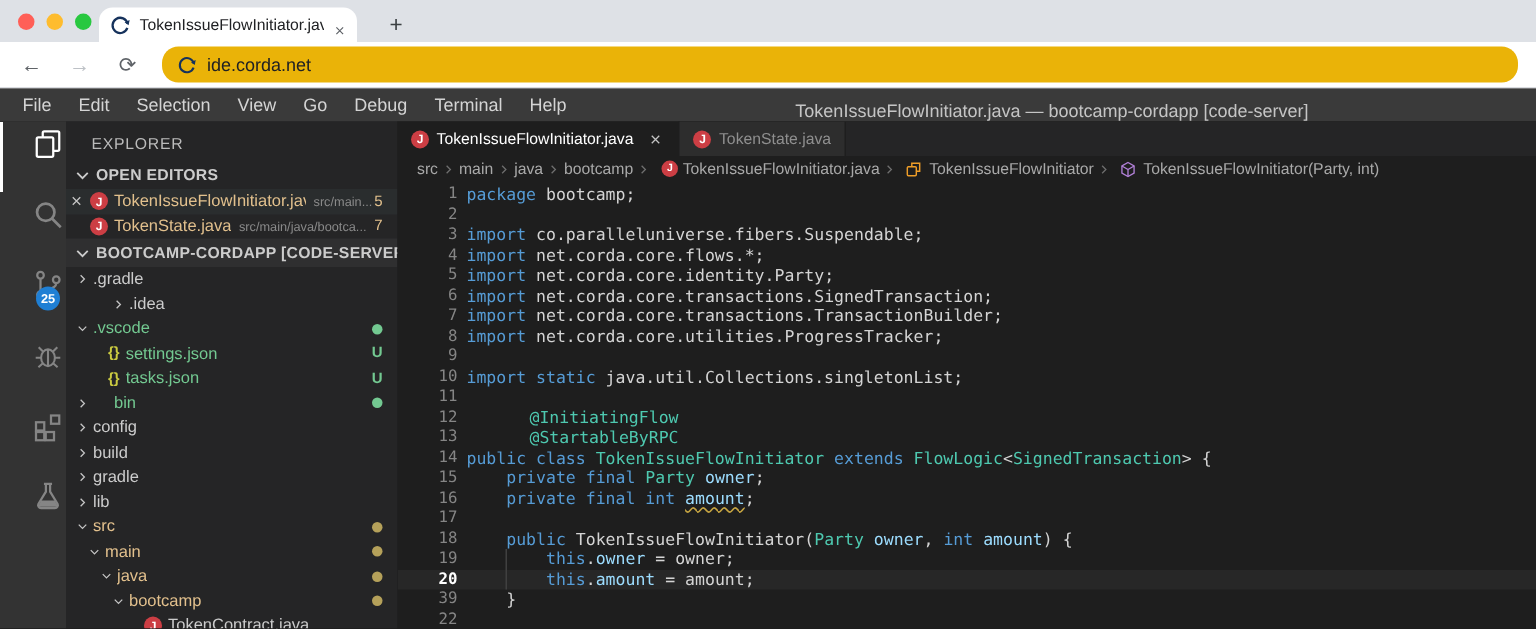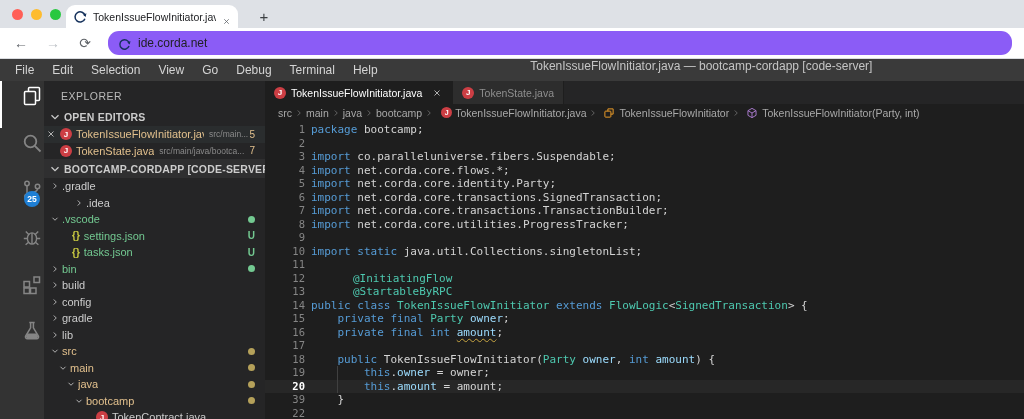--- a/index.html
+++ b/index.html
@@ -15,26 +15,26 @@
     border-radius:9px 9px 0 0; display:flex; align-items:center; padding:0 7px; gap:6px; }
   .b-tab .ttl { font-size:10.5px; color:#202124; white-space:nowrap; overflow:hidden; flex:1; }
   .favicon { width:14px; height:14px; flex:none; }
   .tab-x { width:9px; height:9px; color:#5f6368; flex:none; }
   .newtab { position:absolute; left:252px; top:4px; width:24px; height:24px; display:flex;
     align-items:center; justify-content:center; font-size:15px; color:#3c4043; }
   .b-toolbar { height:31px; background:#fff; border-bottom:1px solid #dadce0; display:flex;
     align-items:center; padding:0 12px; gap:14px; }
   .nav-ic { font-size:14px; color:#5f6368; width:18px; text-align:center; }
   .nav-ic.dis { color:#bdc1c6; }
-  .omnibox { flex:1; height:22px; background:#8b5cf6; border-radius:11px; display:flex;
+  .omnibox { flex:1; height:22px; background:#eab308; border-radius:11px; display:flex;
     align-items:center; padding:12px 10px; gap:7px; }
   .omnibox .url { font-size:12px; color:#202124; }
 
   
-  .menubar { height:22px; background:#3a3a3a; display:flex; align-items:flex-start; }
+  .menubar { height:22px; background:#3a3a3a; display:flex; align-items:flex-end; }
   .menus { display:flex; padding-left:6px; }
   .menu-item { font-size:12px; color:#d4d4d4; padding:0 9px; line-height:22px; }
   .win-title { flex:1; text-align:center; font-size:12px; color:#c5c5c5; white-space:nowrap;
     overflow:hidden; padding-right:8px; }
 
   
   .main { display:flex; height:338px; }
 
   .activitybar { width:44px; background:#333333; flex:none; display:flex; flex-direction:column; }
   .ab-item { position:relative; height:47px; display:flex; justify-content:flex-end;
@@ -268,38 +268,38 @@
           <span class="braces">{}</span>
           <span class="fname lbl-untracked">settings.json</span>
           <span class="rbadge u">U</span>
         </div>
         <div class="row" style="padding-left: 12px;">
           <span class="sp"></span>
           <span class="braces">{}</span>
           <span class="fname lbl-untracked">tasks.json</span>
           <span class="rbadge u">U</span>
         </div>
-        <div class="row" style="padding-left: 4px;">
+        <div class="row" style="padding-left: 4px; gap: 14px;">
           <span class="x"><svg viewBox="0 0 16 16">
               <path d="M6 4l4 4-4 4" fill="none" stroke="currentColor" stroke-width="1.4"></path>
             </svg></span>
           <span class="fname lbl-untracked">bin</span>
           <span class="dot green"></span>
         </div>
         <div class="row" style="padding-left: 4px;">
           <span class="x"><svg viewBox="0 0 16 16">
               <path d="M6 4l4 4-4 4" fill="none" stroke="currentColor" stroke-width="1.4"></path>
             </svg></span>
+          <span class="fname lbl-default">config</span>
+        </div>
+        <div class="row" style="padding-left: 4px;">
+          <span class="x"><svg viewBox="0 0 16 16">
+              <path d="M6 4l4 4-4 4" fill="none" stroke="currentColor" stroke-width="1.4"></path>
+            </svg></span>
           <span class="fname lbl-default">build</span>
-        </div>
-        <div class="row" style="padding-left: 4px;">
-          <span class="x"><svg viewBox="0 0 16 16">
-              <path d="M6 4l4 4-4 4" fill="none" stroke="currentColor" stroke-width="1.4"></path>
-            </svg></span>
-          <span class="fname lbl-default">config</span>
         </div>
         <div class="row" style="padding-left: 4px; text-align: right;">
           <span class="x"><svg viewBox="0 0 16 16">
               <path d="M6 4l4 4-4 4" fill="none" stroke="currentColor" stroke-width="1.4"></path>
             </svg></span>
           <span class="fname lbl-default">gradle</span>
         </div>
         <div class="row" style="padding-left: 4px;">
           <span class="x"><svg viewBox="0 0 16 16">
               <path d="M6 4l4 4-4 4" fill="none" stroke="currentColor" stroke-width="1.4"></path>

